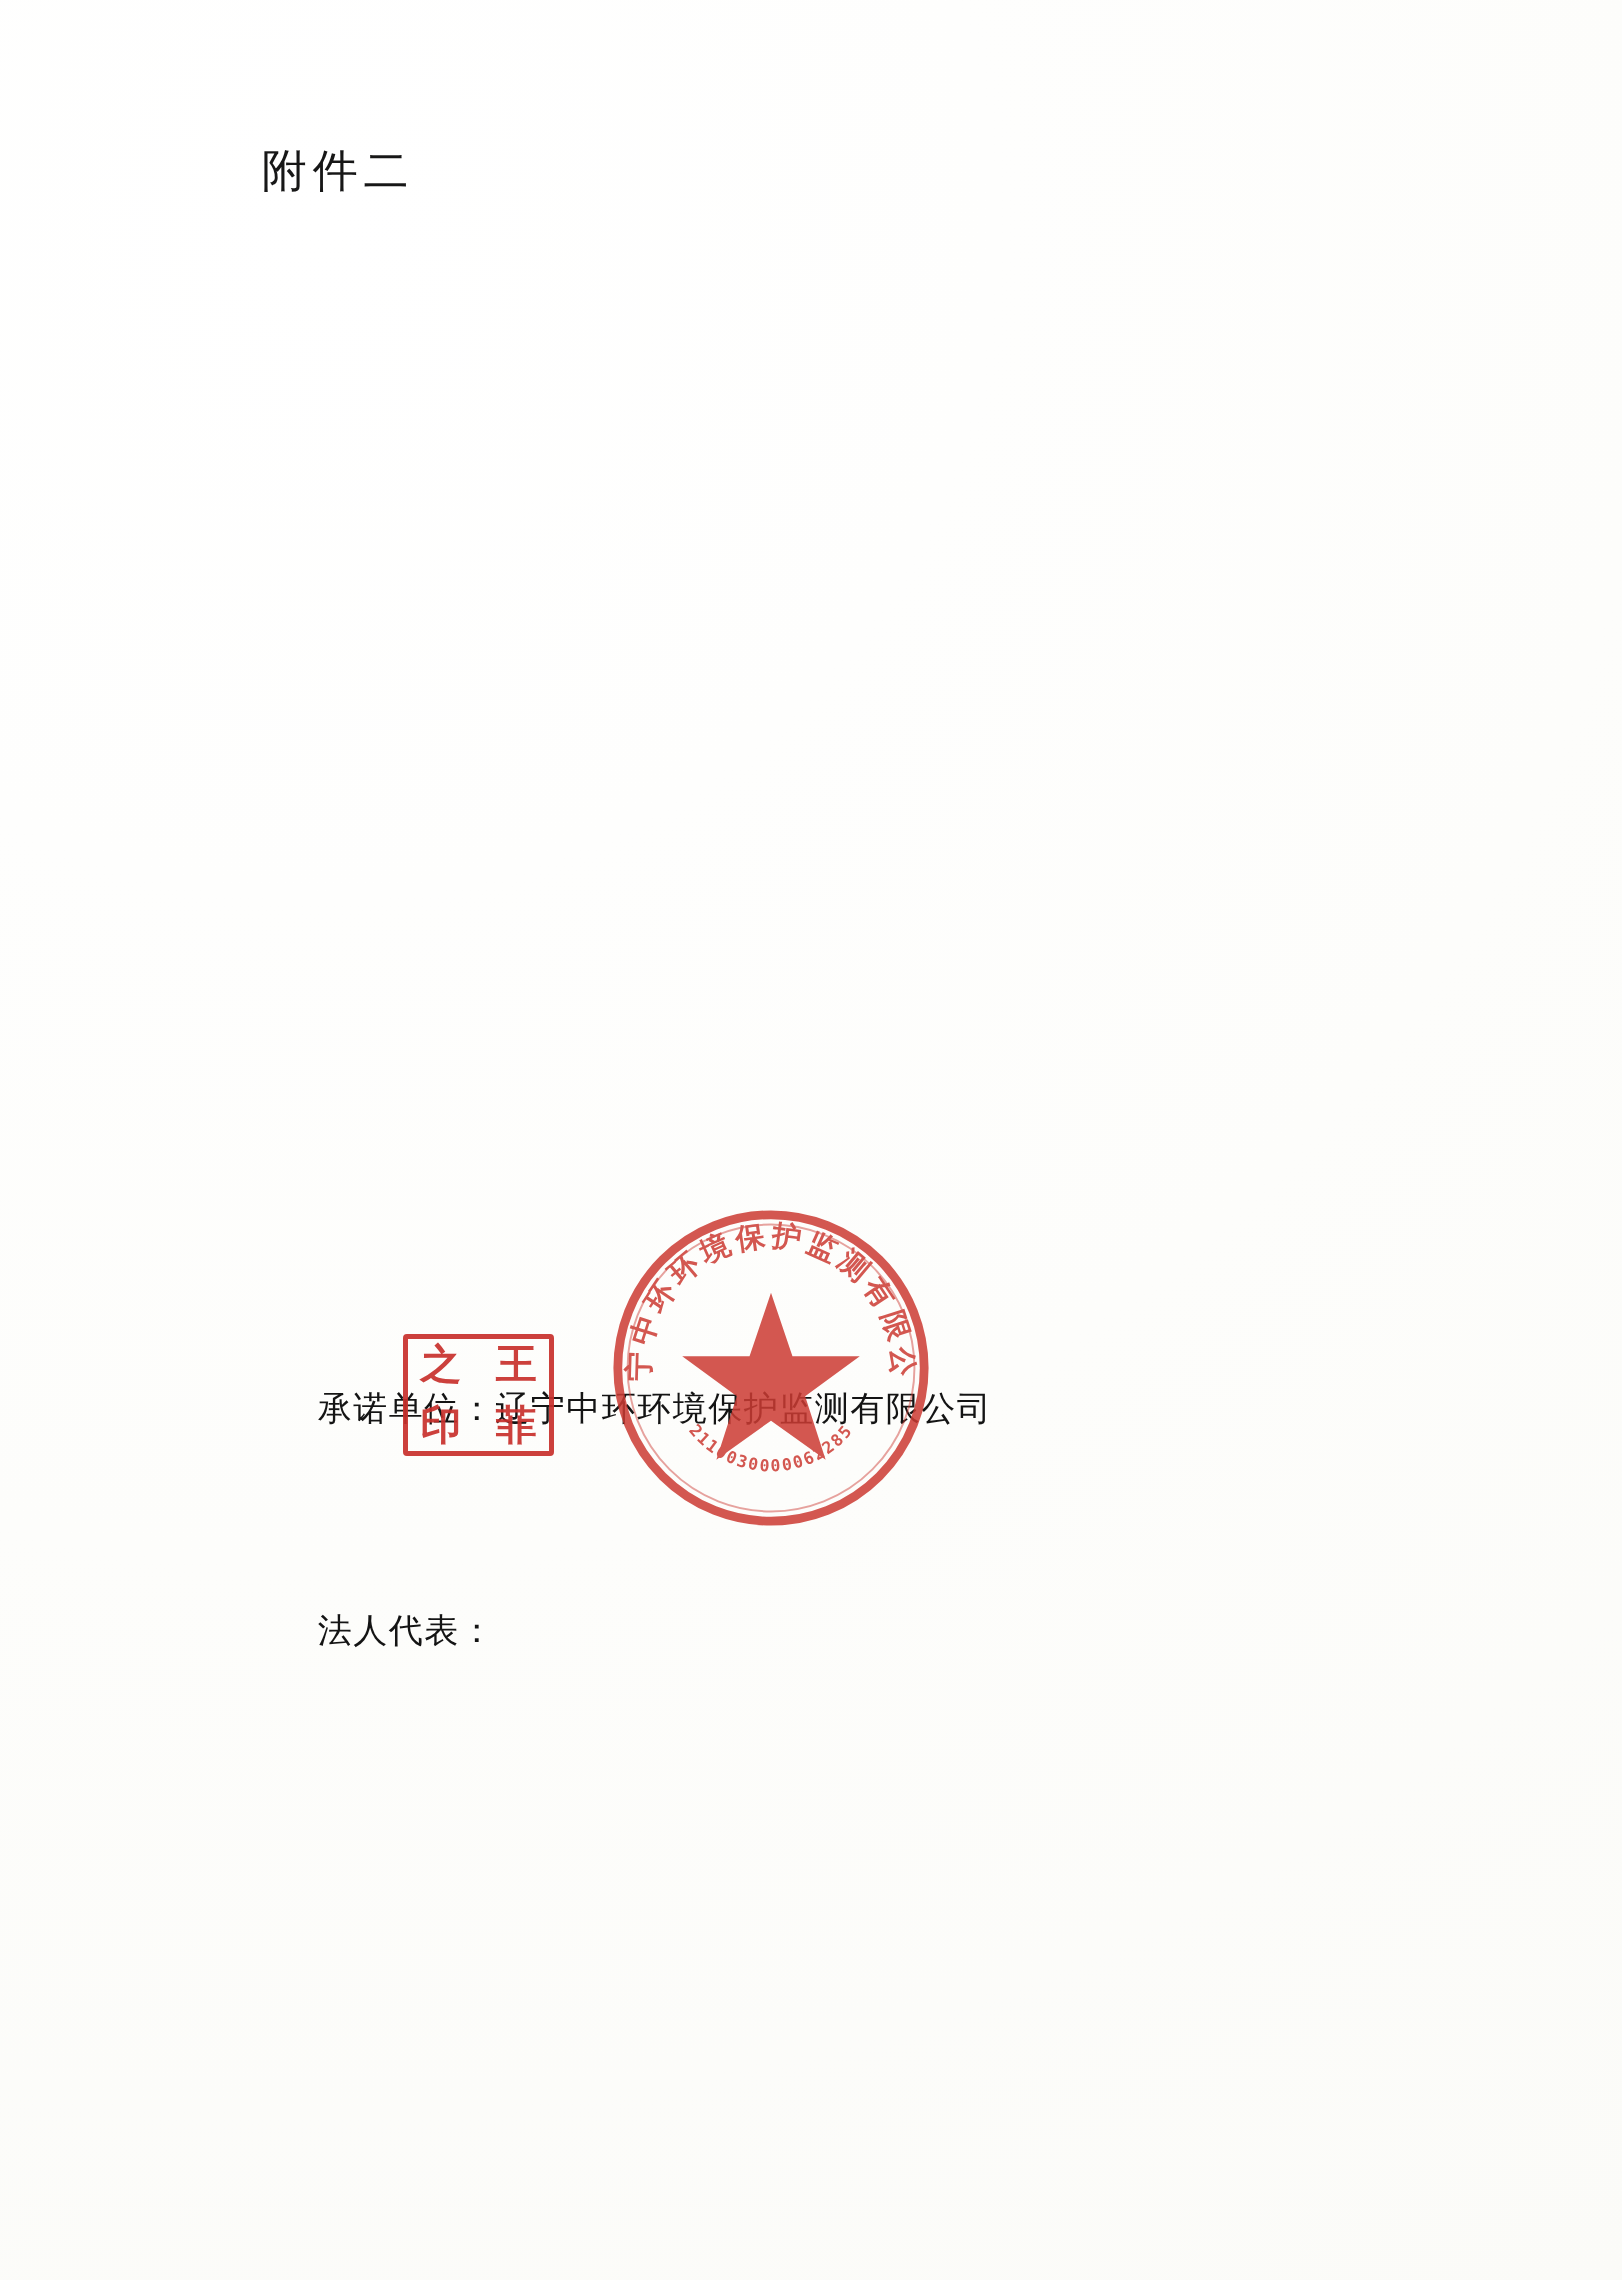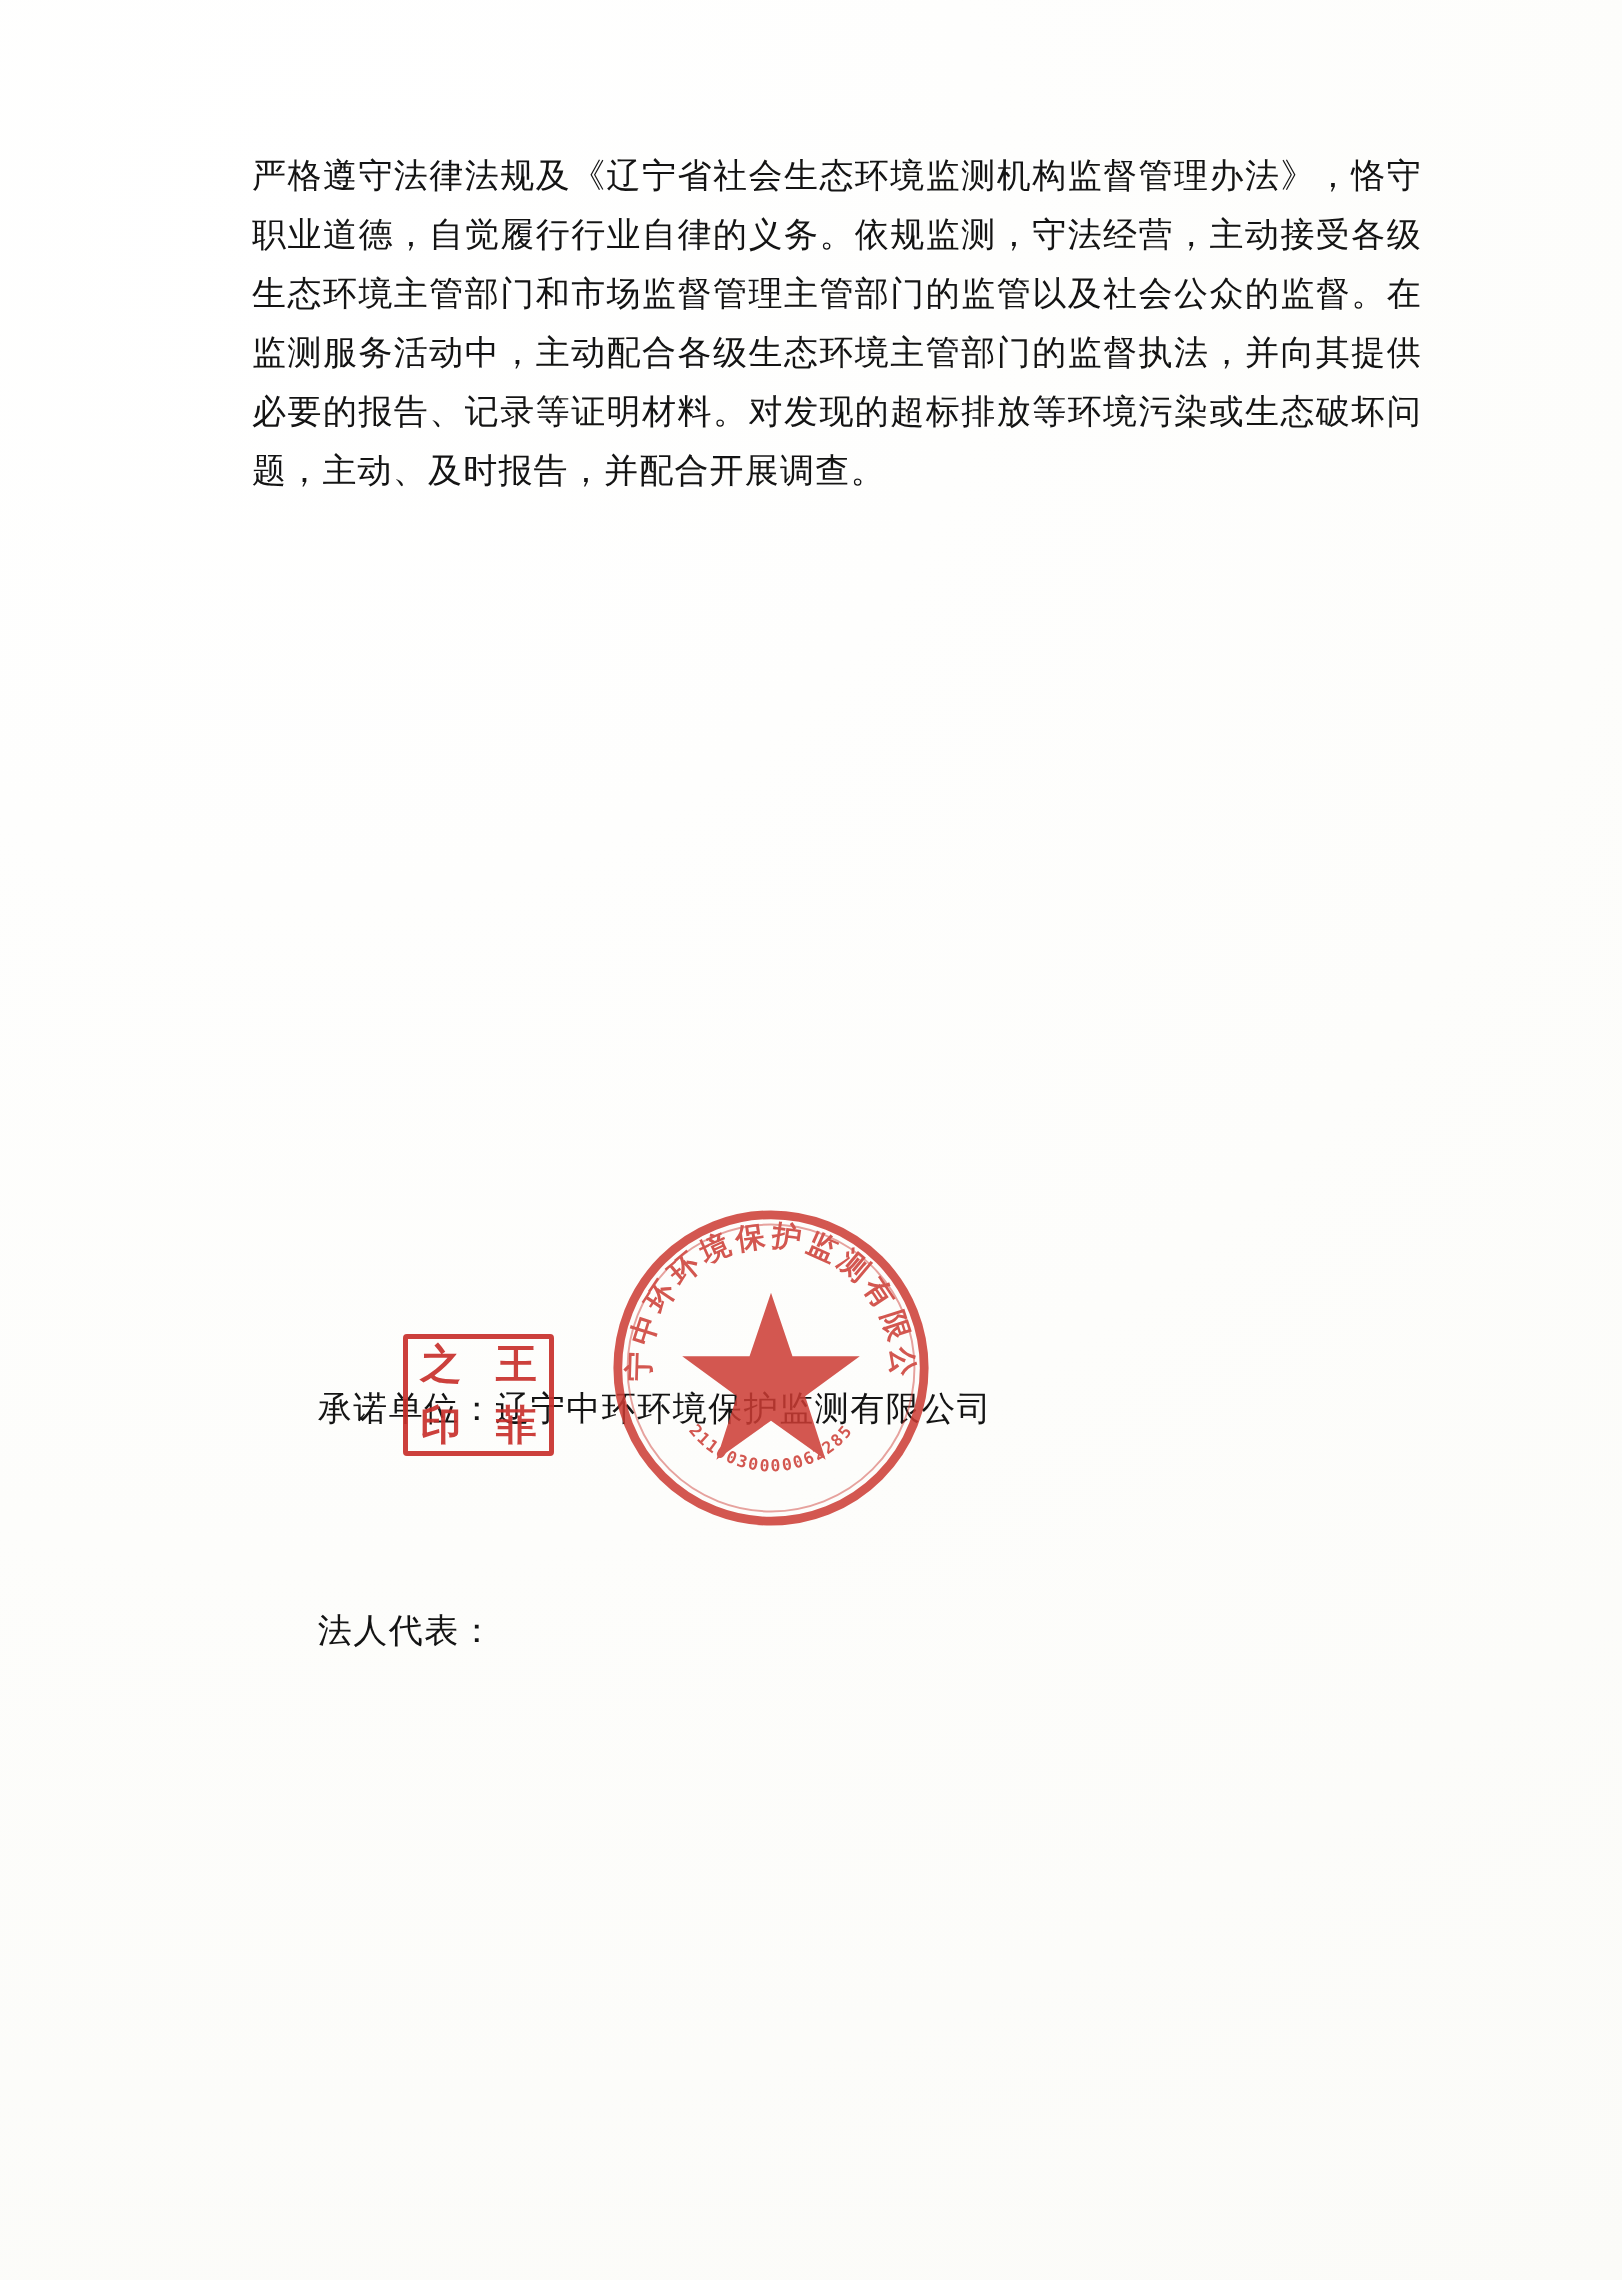--- a/index.html
+++ b/index.html
@@ -118,24 +118,24 @@
     justify-items: center;
   }
 </style>
 </head>
 <body>
 
 <div class="page">
 
   <div class="content">
 
+    <h1 class="doc-attachment-label">附件二</h1>
 
 
 
-    <p class="para">严格遵守法律法规及《辽宁省社会生态环境监测机构监督管理办法》，恪守职业道德，自觉履行行业自律的义务。依规监测，守法经营，主动接受各级生态环境主管部门和市场监督管理主管部门的监管以及社会公众的监督。在监测服务活动中，主动配合各级生态环境主管部门的监督执法，并向其提供必要的报告、记录等证明材料。对发现的超标排放等环境污染或生态破坏问题，主动、及时报告，并配合开展调查。</p>
   </div>
 
   <div class="signature-block">
     <div class="sig-line">
       <span>承诺单位：</span><span>辽宁中环环境保护监测有限公司</span>
     </div>
     <div class="sig-line">
       <span>法人代表：</span><span class="sig-underline"></span>
     </div>
   </div>

